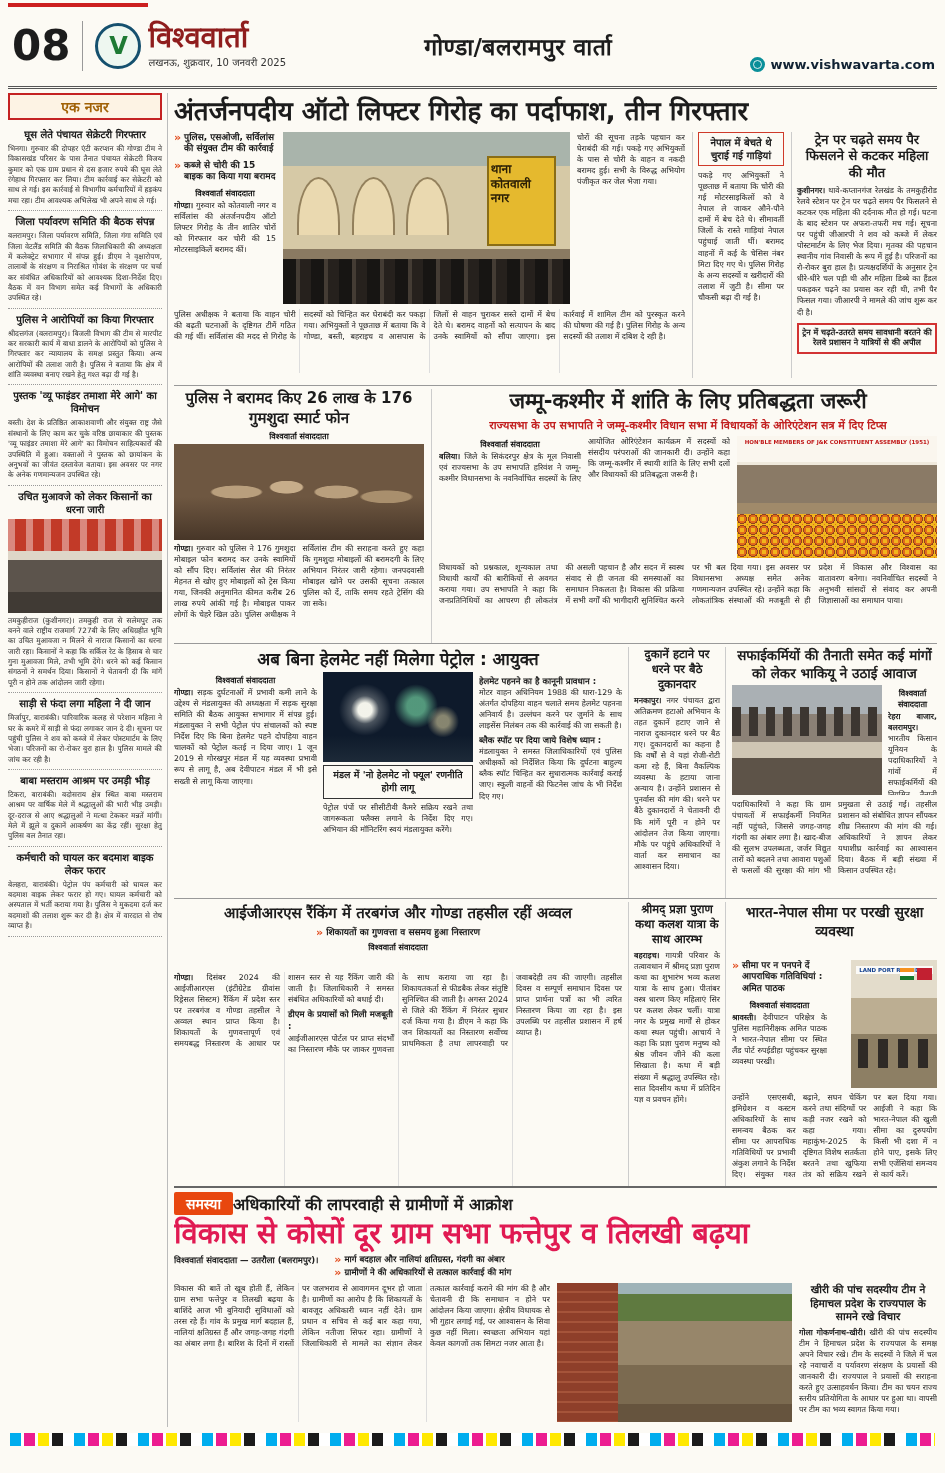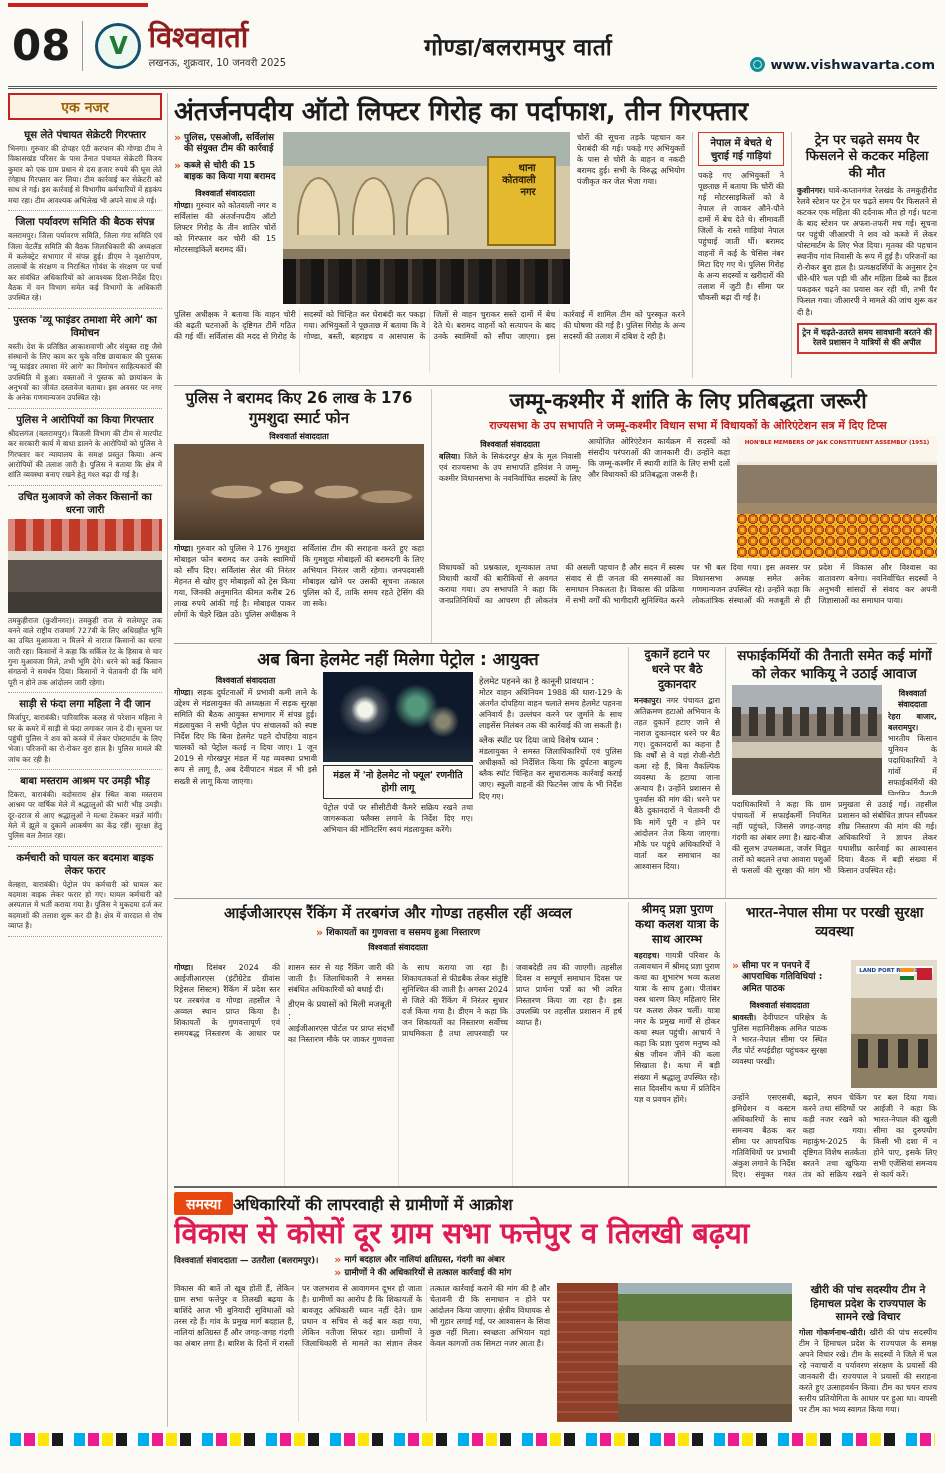--- a/index.html
+++ b/index.html
@@ -43,21 +43,21 @@
 .lead-h{font-size:26px;line-height:1.12;font-weight:bold;margin:2px 0 6px}
 .lead-flex{display:flex;gap:7px;height:246px}
 .lead-main{flex:1;display:flex;flex-direction:column;overflow:hidden}
 .lead-top{display:flex;gap:7px}
 .lead-bullets{width:102px;flex-shrink:0;height:172px;overflow:hidden}
 .lead-photo{flex:1;height:172px;position:relative;overflow:hidden;
   background:linear-gradient(180deg,#a9b4ab 0 20%,#d6c9a6 20% 68%,#8a7a62 68% 74%,#3b352e 74% 100%)}
 .arch{position:absolute;top:26%;width:15%;height:34%;background:#ead9b0;border:2px solid #93805c;border-bottom:none;border-radius:50% 50% 0 0/80% 80% 0 0}
 .a1{left:5%}.a2{left:24%}.a3{left:43%}
 .gate{position:absolute;right:5%;top:14%;width:24%;height:52%;background:#e5b92e;border:2px solid #8a6d16}
-.gate-sign{position:absolute;top:4px;left:2px;right:18px;font-size:10px;font-weight:bold;color:#2a1e05;text-align:right;line-height:1.2}
+.gate-sign{position:absolute;top:4px;left:2px;right:12px;font-size:12px;font-weight:bold;color:#2a1e05;text-align:left;line-height:1.2}
 .bikes{position:absolute;bottom:0;left:0;right:0;height:26%;
   background:repeating-linear-gradient(90deg,#171513 0 13px,#443c34 13px 17px,#26211d 17px 28px)}
 .lead-side{width:108px;flex-shrink:0;overflow:hidden;height:172px}
 .lead-bottom{margin-top:5px;columns:4;column-gap:8px;column-rule:1px solid #ddd;height:64px;overflow:hidden}
 .nepal-col{width:92px;flex-shrink:0;border-left:1px solid #ccc;padding-left:5px;overflow:hidden}
 .nepal-box{border:1.5px solid #cf3a2a;padding:3px;margin-bottom:4px}
 .nepal-box h3{font-size:10px;text-align:center;line-height:1.3}
 .train-col{width:146px;flex-shrink:0;border-left:1px solid #ccc;padding-left:5px;overflow:hidden}
 .train-col h2{font-size:13px;line-height:1.25;text-align:center;margin-bottom:4px}
 .train-box{border:2px solid #d23333;padding:3px;margin-top:5px;font-size:8px;font-weight:bold;text-align:center;line-height:1.35}
@@ -90,38 +90,38 @@
 .helmet h2{font-size:17px;text-align:center;margin-bottom:2px}
 .helmet-flex{display:flex;gap:6px;height:214px;margin-top:2px}
 .hc{flex:1;overflow:hidden}
 .hc2{width:150px;flex:none}
 .helmet-photo{height:90px;position:relative;margin-bottom:3px;
   background:radial-gradient(circle at 28% 42%,rgba(255,255,245,.95) 0 7px,rgba(255,255,245,.25) 14px,transparent 26px),
              radial-gradient(circle at 62% 38%,rgba(140,255,190,.55) 0 9px,transparent 22px),
              radial-gradient(circle at 80% 55%,rgba(255,240,180,.5) 0 6px,transparent 16px),
              linear-gradient(180deg,#0e1a2b 0 70%,#1d2a38 100%)}
 .inset{border:1.5px solid #333;padding:3px;text-align:center;font-weight:bold;font-size:9.5px;line-height:1.35;margin-bottom:3px}
-.subb{font-size:8.5px;font-weight:normal;margin:3px 0 1px;text-align:left}
+.subb{font-size:8.5px;font-weight:bold;margin:3px 0 1px;text-align:left}
 .shop{width:98px;flex-shrink:0;border-left:1px solid #ccc;border-right:1px solid #ccc;padding:0 5px;overflow:hidden}
 .shop h3{font-size:11.5px;text-align:center;line-height:1.3;margin-bottom:3px}
 .safai{flex:1;overflow:hidden}
 .safai h2{font-size:13.5px;text-align:center;line-height:1.3;margin-bottom:3px}
 .safai-flex{display:flex;gap:6px}
 .safai-photo{width:150px;height:110px;flex-shrink:0;position:relative;overflow:hidden;
   background:linear-gradient(180deg,#aab0b4 0 26%,#8b8176 26% 52%,#cfc6b4 52% 66%,#5d5348 66% 100%)}
 .safai-people{position:absolute;top:20%;left:0;right:0;height:26%;
   background:repeating-linear-gradient(90deg,#3c3631 0 9px,transparent 9px 17px)}
 .safai-side{flex:1;overflow:hidden;height:110px}
 .safai-bottom{margin-top:4px;columns:2;column-gap:7px;height:92px;overflow:hidden}
 
 .row4{height:288px;display:flex;gap:6px;border-top:1.5px solid #999;padding-top:3px;overflow:hidden}
 .igrs{width:448px;flex-shrink:0;overflow:hidden}
 .igrs h2{font-size:15px;text-align:center;line-height:1.3;margin:2px 30px}
 .igrs .blt{justify-content:center;margin:3px 0}
-.igrs-cols{columns:4;column-gap:8px;column-rule:1px solid #ddd;height:228px;overflow:hidden;margin-top:10px}
+.igrs-cols{columns:4;column-gap:8px;column-rule:1px solid #ddd;height:228px;overflow:hidden;margin-top:20px}
 .pragya{width:98px;flex-shrink:0;border-left:1px solid #ccc;border-right:1px solid #ccc;padding:0 5px;overflow:hidden}
 .pragya h3{font-size:11.5px;text-align:center;line-height:1.3;margin-bottom:3px}
 .border-art{flex:1;overflow:hidden}
 .border-art h2{font-size:14px;text-align:center;margin-bottom:20px}
 .border-flex{display:flex;gap:24px}
 .border-left{width:95px;flex-shrink:0;height:128px;overflow:hidden}
 .border-photo{flex:1;height:128px;position:relative;overflow:hidden;
   background:linear-gradient(180deg,#e3dccb 0 30%,#bcae92 30% 58%,#8d7f64 58% 100%)}
 .port-label{position:absolute;top:5%;left:6%;font-size:5.5px;font-weight:bold;color:#13418f;background:rgba(255,255,255,.85);padding:1px 3px}
 .flagpair{position:absolute;top:6%;right:6%;width:32px;height:12px;display:flex;gap:3px}
@@ -180,26 +180,26 @@
 
       <div class="sb-item">
         <h4>घूस लेते पंचायत सेक्रेटरी गिरफ्तार</h4>
         <p>भिनगा। गुरुवार की दोपहर एंटी करप्शन की गोण्डा टीम ने विकासखंड परिसर के पास तैनात पंचायत सेक्रेटरी विजय कुमार को एक ग्राम प्रधान से दस हजार रुपये की घूस लेते रंगेहाथ गिरफ्तार कर लिया। टीम कार्रवाई कर सेक्रेटरी को साथ ले गई। इस कार्रवाई से विभागीय कर्मचारियों में हड़कंप मचा रहा। टीम आवश्यक अभिलेख भी अपने साथ ले गई।</p>
       </div>
       <div class="sb-item">
         <h4>जिला पर्यावरण समिति की बैठक संपन्न</h4>
         <p>बलरामपुर। जिला पर्यावरण समिति, जिला गंगा समिति एवं जिला वेटलैंड समिति की बैठक जिलाधिकारी की अध्यक्षता में कलेक्ट्रेट सभागार में संपन्न हुई। डीएम ने वृक्षारोपण, तालाबों के संरक्षण व निराश्रित गोवंश के संरक्षण पर चर्चा कर संबंधित अधिकारियों को आवश्यक दिशा-निर्देश दिए। बैठक में वन विभाग समेत कई विभागों के अधिकारी उपस्थित रहे।</p>
       </div>
       <div class="sb-item">
+        <h4>पुलिस ने आरोपियों का किया गिरफ्तार</h4>
+        <p>श्रीदत्तगंज (बलरामपुर)। बिजली विभाग की टीम से मारपीट कर सरकारी कार्य में बाधा डालने के आरोपियों को पुलिस ने गिरफ्तार कर न्यायालय के समक्ष प्रस्तुत किया। अन्य आरोपियों की तलाश जारी है। पुलिस ने बताया कि क्षेत्र में शांति व्यवस्था बनाए रखने हेतु गश्त बढ़ा दी गई है।</p>
+      </div>
+      <div class="sb-item">
         <h4>पुस्तक 'व्यू फाइंडर तमाशा मेरे आगे' का विमोचन</h4>
         <p>बस्ती। देश के प्रतिष्ठित आकाशवाणी और संयुक्त राष्ट्र जैसे संस्थानों के लिए काम कर चुके वरिष्ठ छायाकार की पुस्तक 'व्यू फाइंडर तमाशा मेरे आगे' का विमोचन साहित्यकारों की उपस्थिति में हुआ। वक्ताओं ने पुस्तक को छायांकन के अनुभवों का जीवंत दस्तावेज बताया। इस अवसर पर नगर के अनेक गणमान्यजन उपस्थित रहे।</p>
-      </div>
-      <div class="sb-item">
-        <h4>पुलिस ने आरोपियों का किया गिरफ्तार</h4>
-        <p>श्रीदत्तगंज (बलरामपुर)। बिजली विभाग की टीम से मारपीट कर सरकारी कार्य में बाधा डालने के आरोपियों को पुलिस ने गिरफ्तार कर न्यायालय के समक्ष प्रस्तुत किया। अन्य आरोपियों की तलाश जारी है। पुलिस ने बताया कि क्षेत्र में शांति व्यवस्था बनाए रखने हेतु गश्त बढ़ा दी गई है।</p>
       </div>
       <div class="sb-item">
         <h4>उचित मुआवजे को लेकर किसानों का धरना जारी</h4>
         <div class="sb-photo"></div>
         <p>तमकुहीराज (कुशीनगर)। तमकुही राज से सलेमपुर तक बनने वाले राष्ट्रीय राजमार्ग 727बी के लिए अधिग्रहीत भूमि का उचित मुआवजा न मिलने से नाराज किसानों का धरना जारी रहा। किसानों ने कहा कि सर्किल रेट के हिसाब से चार गुना मुआवजा मिले, तभी भूमि देंगे। धरने को कई किसान संगठनों ने समर्थन दिया। किसानों ने चेतावनी दी कि मांगें पूरी न होने तक आंदोलन जारी रहेगा।</p>
       </div>
       <div class="sb-item">
         <h4>साड़ी से फंदा लगा महिला ने दी जान</h4>
         <p>मिर्जापुर, बाराबंकी। पारिवारिक कलह से परेशान महिला ने घर के कमरे में साड़ी से फंदा लगाकर जान दे दी। सूचना पर पहुंची पुलिस ने शव को कब्जे में लेकर पोस्टमार्टम के लिए भेजा। परिजनों का रो-रोकर बुरा हाल है। पुलिस मामले की जांच कर रही है।</p>
       </div>

